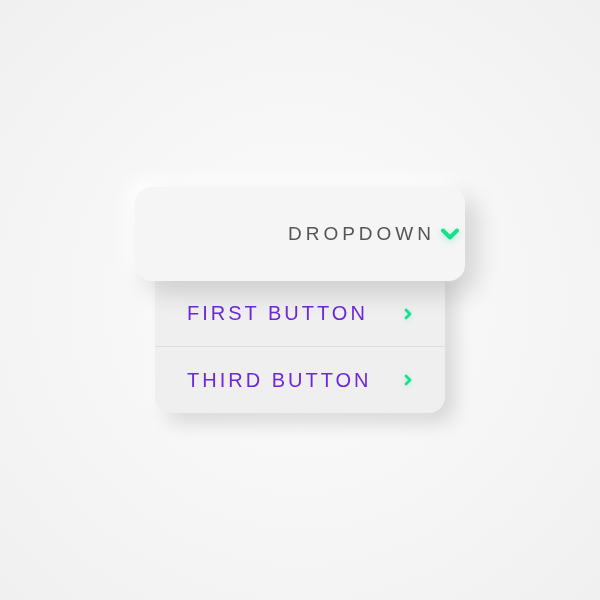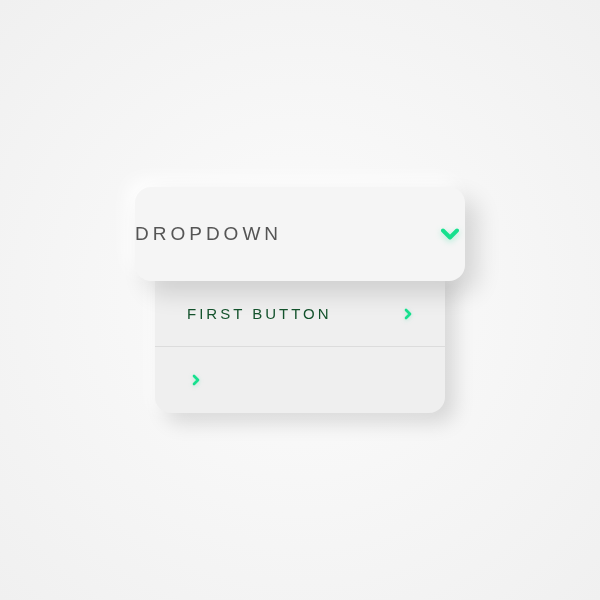--- a/index.html
+++ b/index.html
@@ -18,21 +18,21 @@
     }
     .widget {
       width: 330px;
     }
     .dropdown-header {
       background: #f5f5f5;
       border-radius: 16px;
       height: 94px;
       display: flex;
       align-items: center;
-      justify-content: space-between;
+      justify-content: flex-end;
       position: relative;
       box-shadow:
         12px 12px 24px rgba(0,0,0,0.14),
         -8px -8px 18px rgba(255,255,255,0.9);
       z-index: 2;
     }
     .dropdown-header .label {
       font-size: 19px;
       font-weight: 500;
       letter-spacing: 4px;
@@ -63,24 +63,24 @@
       display: flex;
       align-items: center;
       justify-content: space-between;
       padding: 0 28px 0 32px;
       border-bottom: 1px solid rgba(0,0,0,0.08);
     }
     .menu-item:last-child {
       border-bottom: none;
     }
     .menu-item .label {
-      font-size: 15px;
+      font-size: 20px;
       font-weight: 500;
       letter-spacing: 3px;
-      color: #14532d;
+      color: #6d28d9;
     }
     .chevron-right {
       width: 18px;
       height: 18px;
       display: flex;
       align-items: center;
       justify-content: center;
       filter: drop-shadow(0 1px 2px rgba(0,220,140,0.25));
     }
     svg {
@@ -107,20 +107,21 @@
       <span class="label">FIRST BUTTON</span>
       <span class="chevron-right">
         <svg width="16" height="16" viewBox="0 0 24 24" fill="none">
           <path d="M9 6l6 6-6 6" stroke="#16e08e" stroke-width="4" stroke-linecap="round" stroke-linejoin="round"></path>
         </svg>
       </span>
     </div>
 
 
     <div class="menu-item">
+      <span class="label">THIRD BUTTON</span>
       <span class="chevron-right">
         <svg width="16" height="16" viewBox="0 0 24 24" fill="none">
           <path d="M9 6l6 6-6 6" stroke="#16e08e" stroke-width="4" stroke-linecap="round" stroke-linejoin="round"></path>
         </svg>
       </span>
     </div>
 
   </div>
 
 </div>

